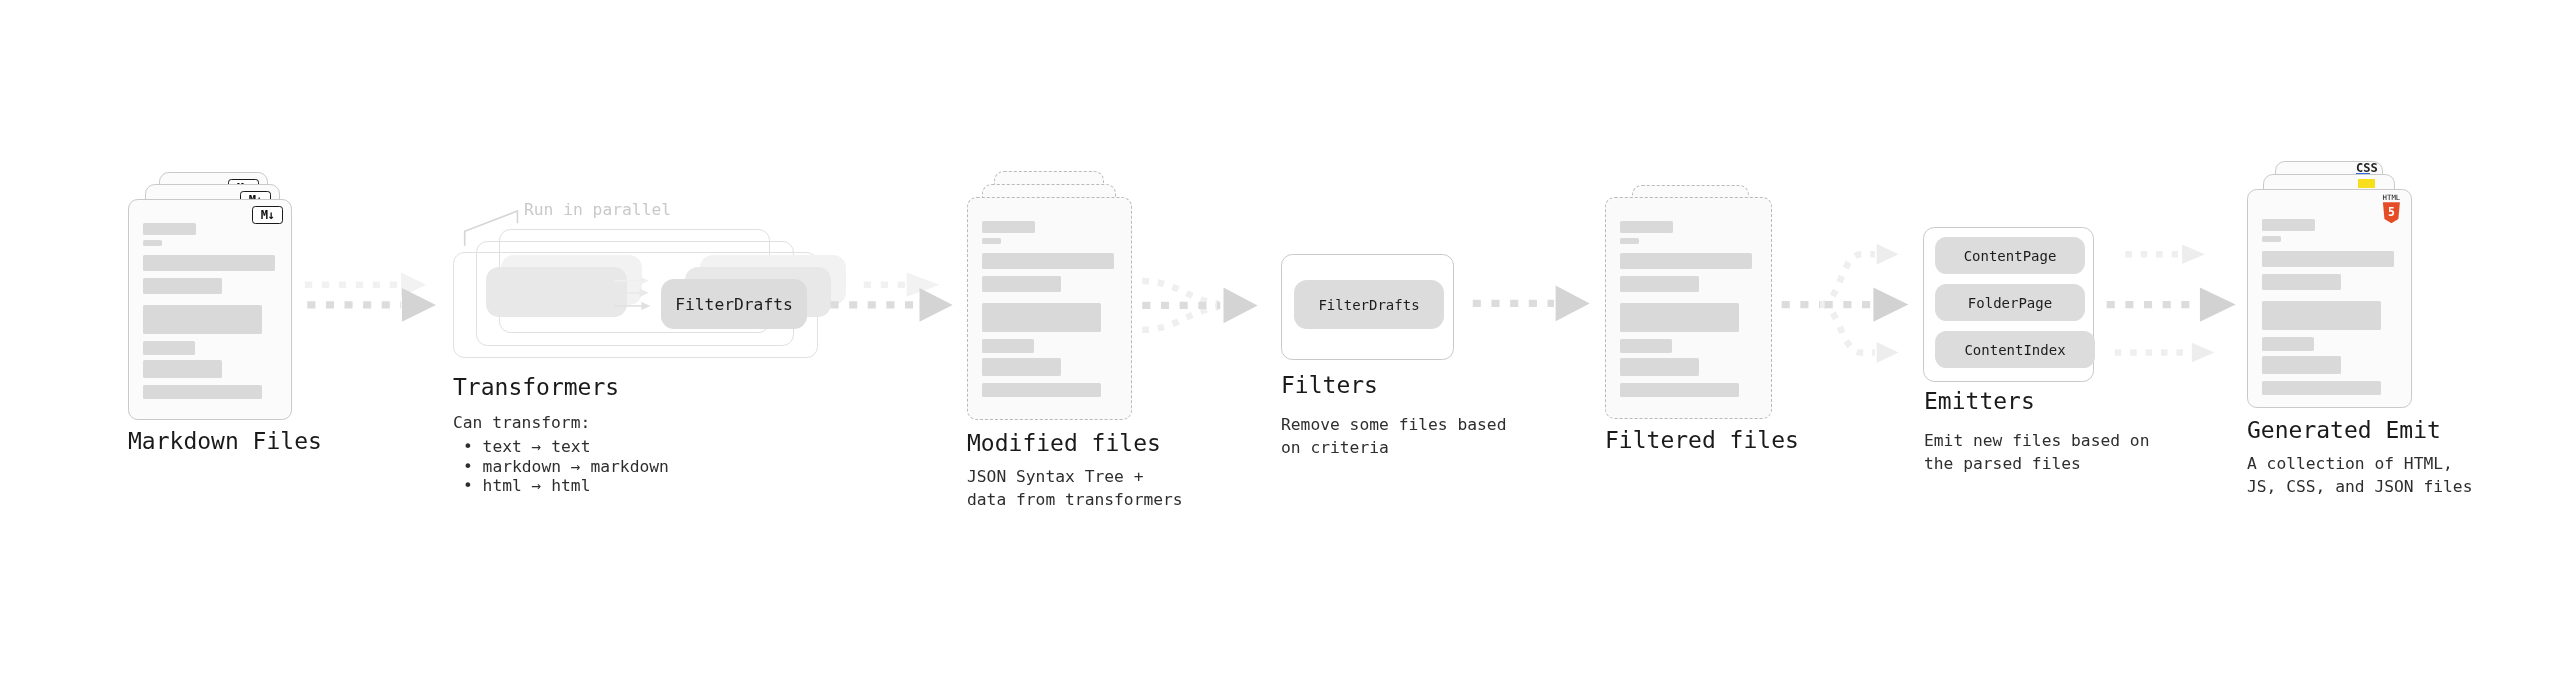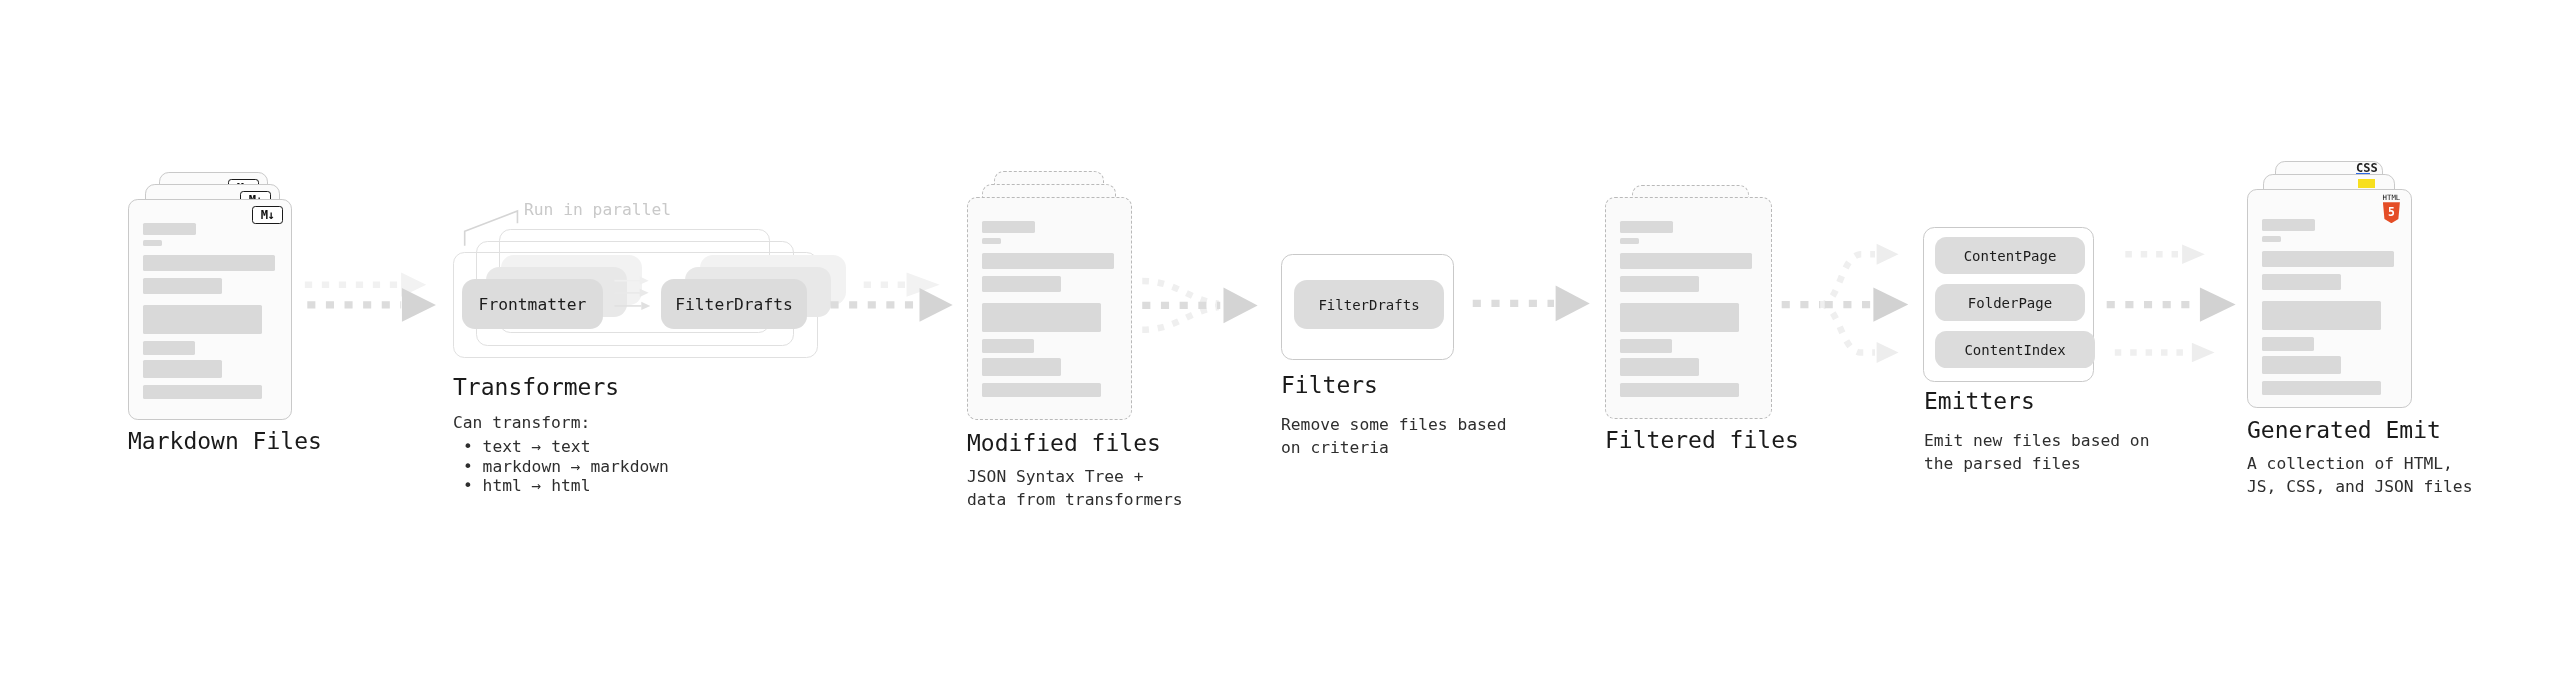--- a/index.html
+++ b/index.html
@@ -114,21 +114,20 @@
 
   <svg style="left:459px;top:205px" width="69" height="46" viewBox="0 0 85 56">
     <polyline class="callout" points="7,50 7,32 72,7 72,22"></polyline>
   </svg>
   <div class="note" style="left:524px;top:200px">Run in parallel</div>
 
   <div class="gbox g2" style="left:501px;top:255px;width:141px;height:50px"></div>
   <div class="gbox g1" style="left:486px;top:267px;width:141px;height:50px"></div>
   <div class="gbox g2" style="left:700px;top:255px;width:146px;height:50px"></div>
   <div class="gbox g1" style="left:685px;top:267px;width:146px;height:50px"></div>
-  <div class="gbox" style="left:462px;top:279px;width:141px;height:50px">Frontmatter</div>
   <div class="gbox" style="left:661px;top:279px;width:146px;height:50px">FilterDrafts</div>
 
   <svg style="left:612px;top:274px" width="44" height="41" viewBox="0 0 54 50">
     <line x1="3" y1="8" x2="34" y2="8" style="stroke:#efefef" class="thin-line"></line>
     <polygon points="34,3 45,8 34,13" style="fill:#efefef"></polygon>
     <line x1="3" y1="23" x2="34" y2="23" style="stroke:#e9e9e9" class="thin-line"></line>
     <polygon points="34,18 45,23 34,28" style="fill:#e9e9e9"></polygon>
     <line x1="3" y1="39" x2="36" y2="39" style="stroke:#e0e0e0" class="thin-line"></line>
     <polygon points="36,34 47,39 36,44" style="fill:#e0e0e0"></polygon>
   </svg>

